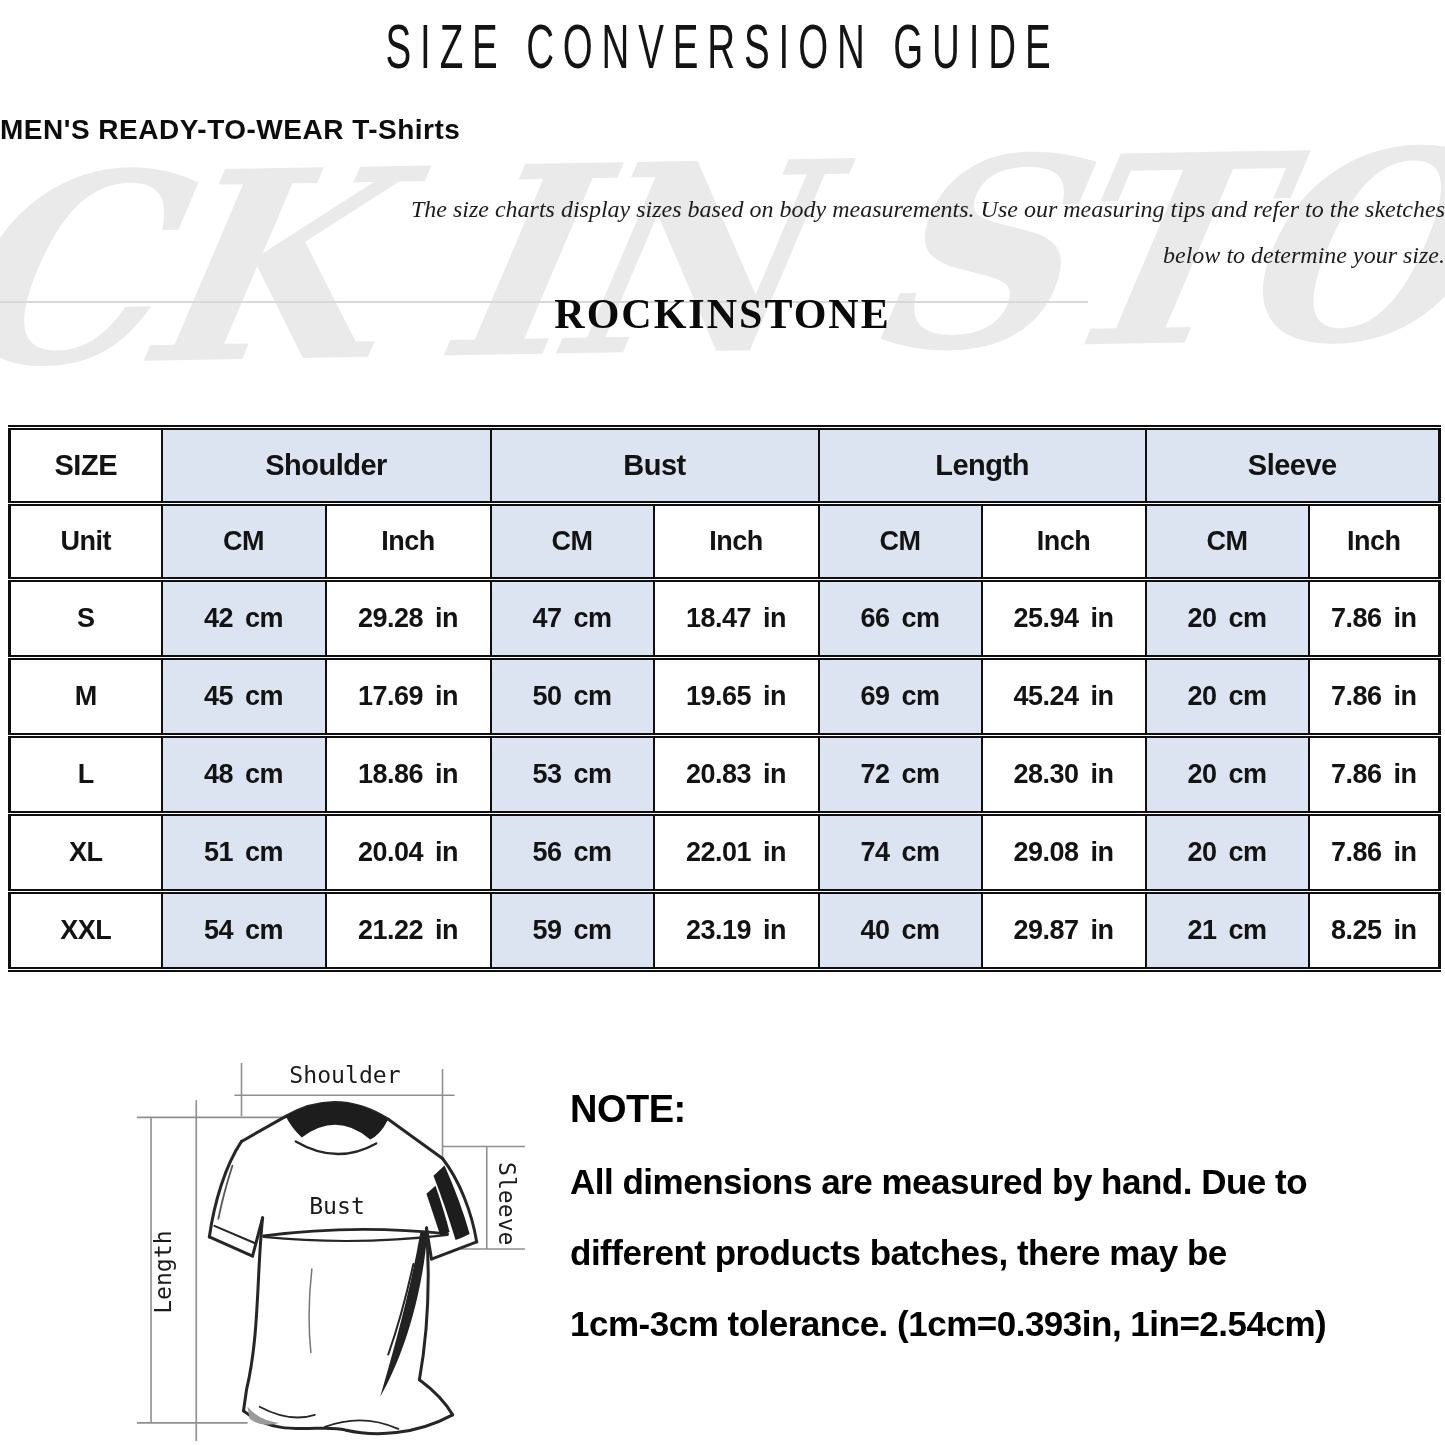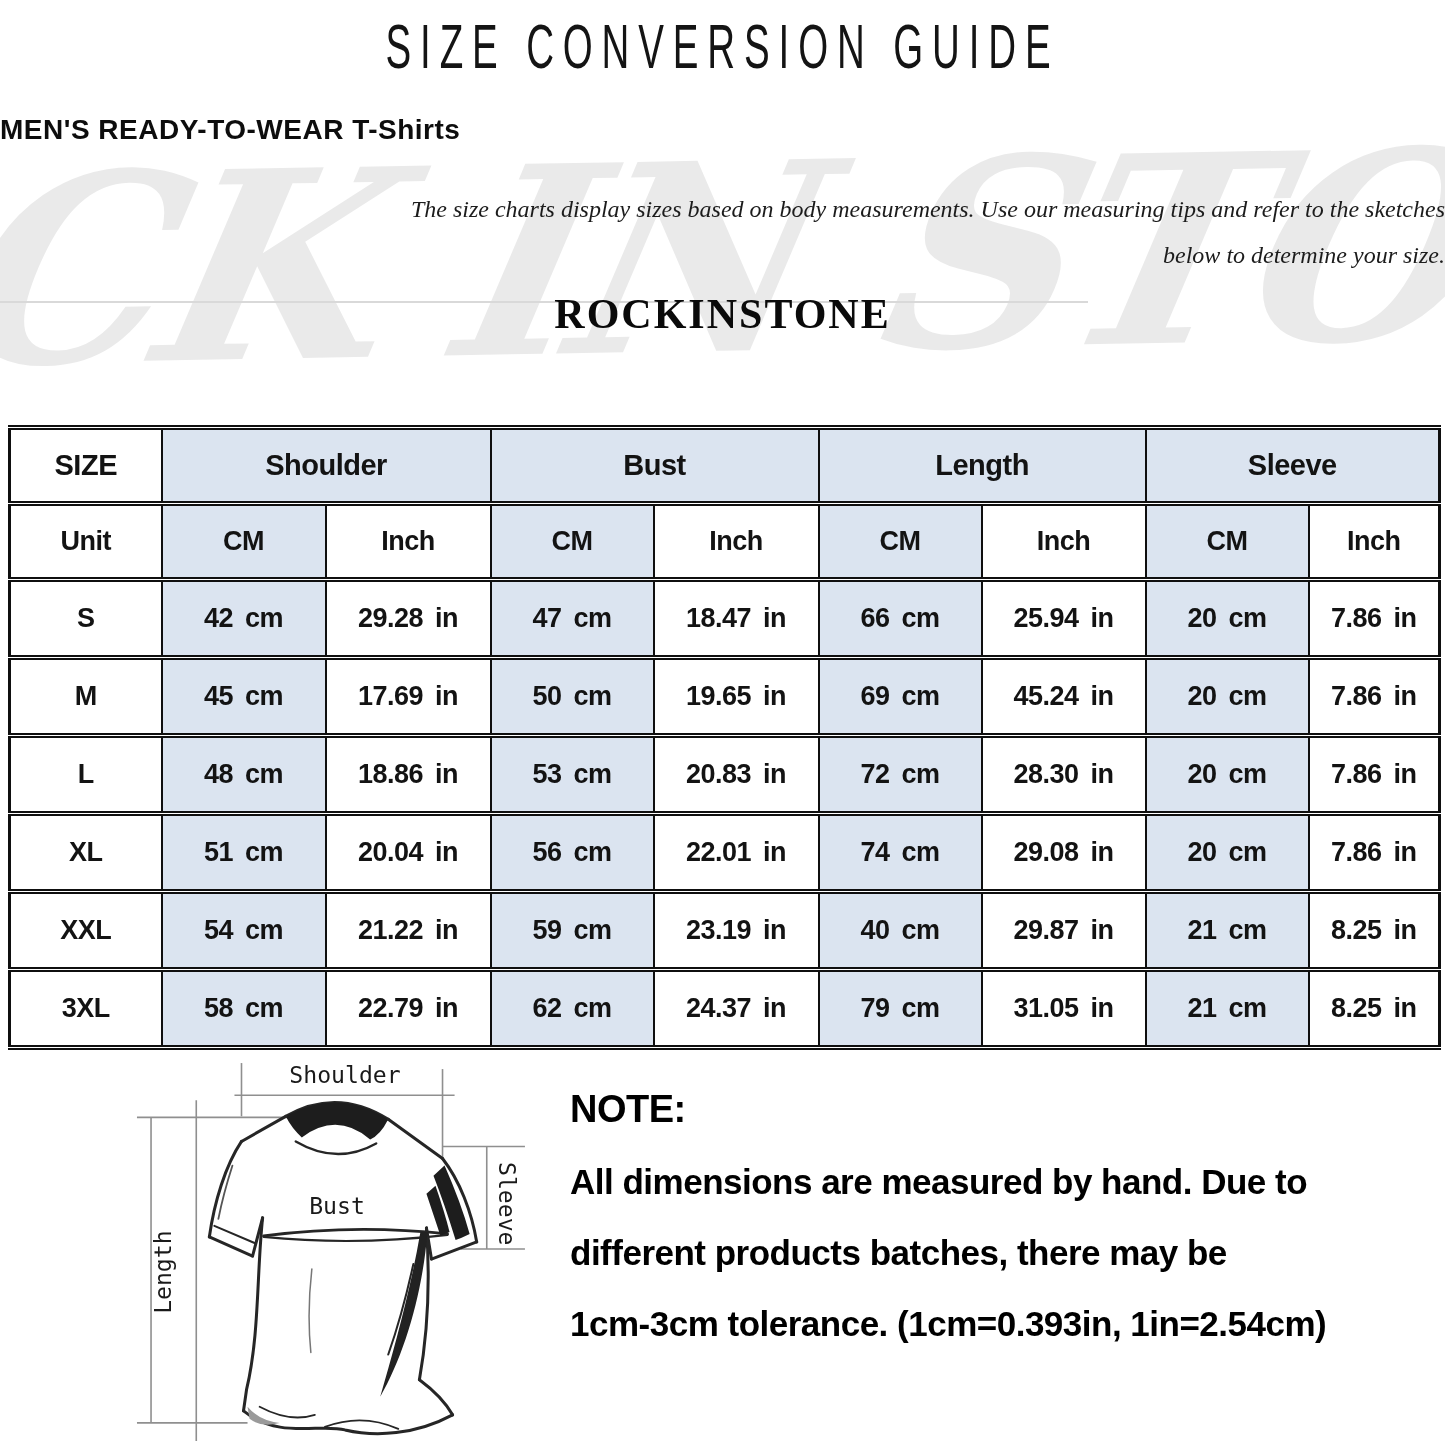--- a/index.html
+++ b/index.html
@@ -207,31 +207,20 @@
       <td>7.86 in</td>
     </tr>
     <tr class="data-row">
       <td>XXL</td>
       <td class="hl">54 cm</td>
       <td>21.22 in</td>
       <td class="hl">59 cm</td>
       <td>23.19 in</td>
       <td class="hl">40 cm</td>
       <td>29.87 in</td>
-      <td class="hl">21 cm</td>
-      <td>8.25 in</td>
-    </tr>
-    <tr class="data-row">
-      <td>3XL</td>
-      <td class="hl">58 cm</td>
-      <td>22.79 in</td>
-      <td class="hl">62 cm</td>
-      <td>24.37 in</td>
-      <td class="hl">79 cm</td>
-      <td>31.05 in</td>
       <td class="hl">21 cm</td>
       <td>8.25 in</td>
     </tr>
   </tbody>
 </table>
 
 <div class="diagram-wrap">
   <svg viewBox="0 0 420 390">
 
     <g stroke="#8f8f8f" stroke-width="1.6" fill="none">

